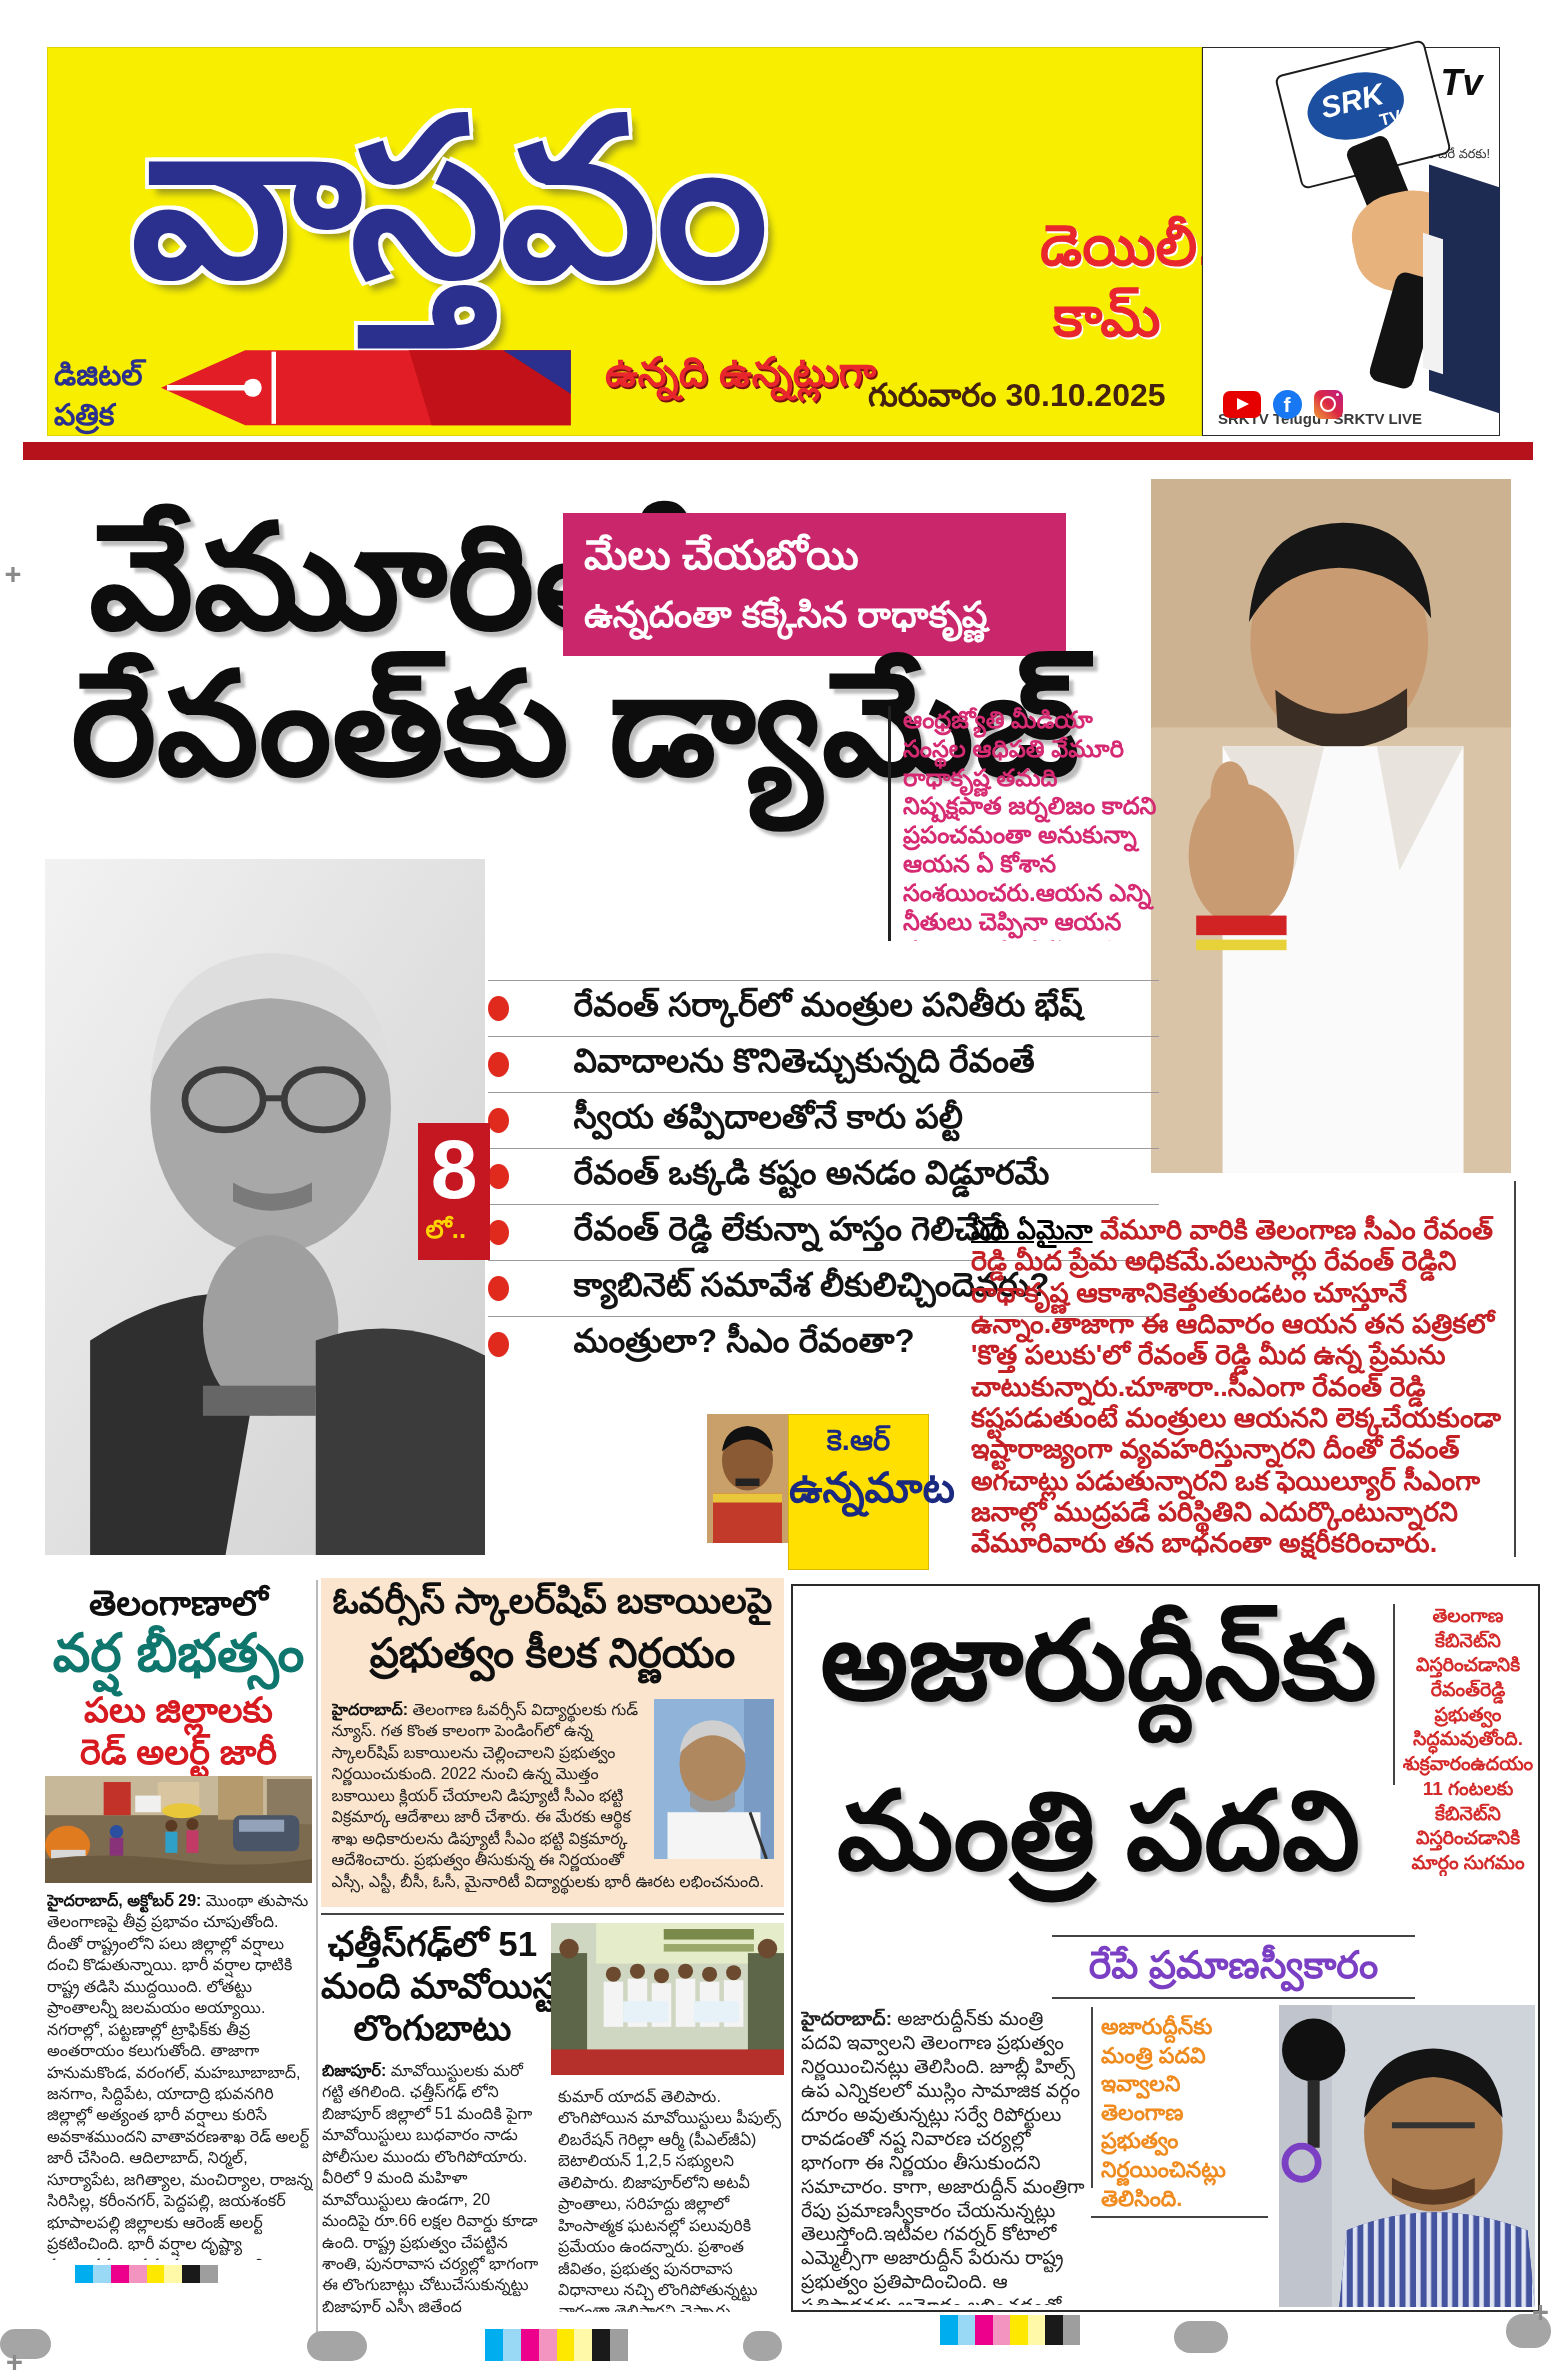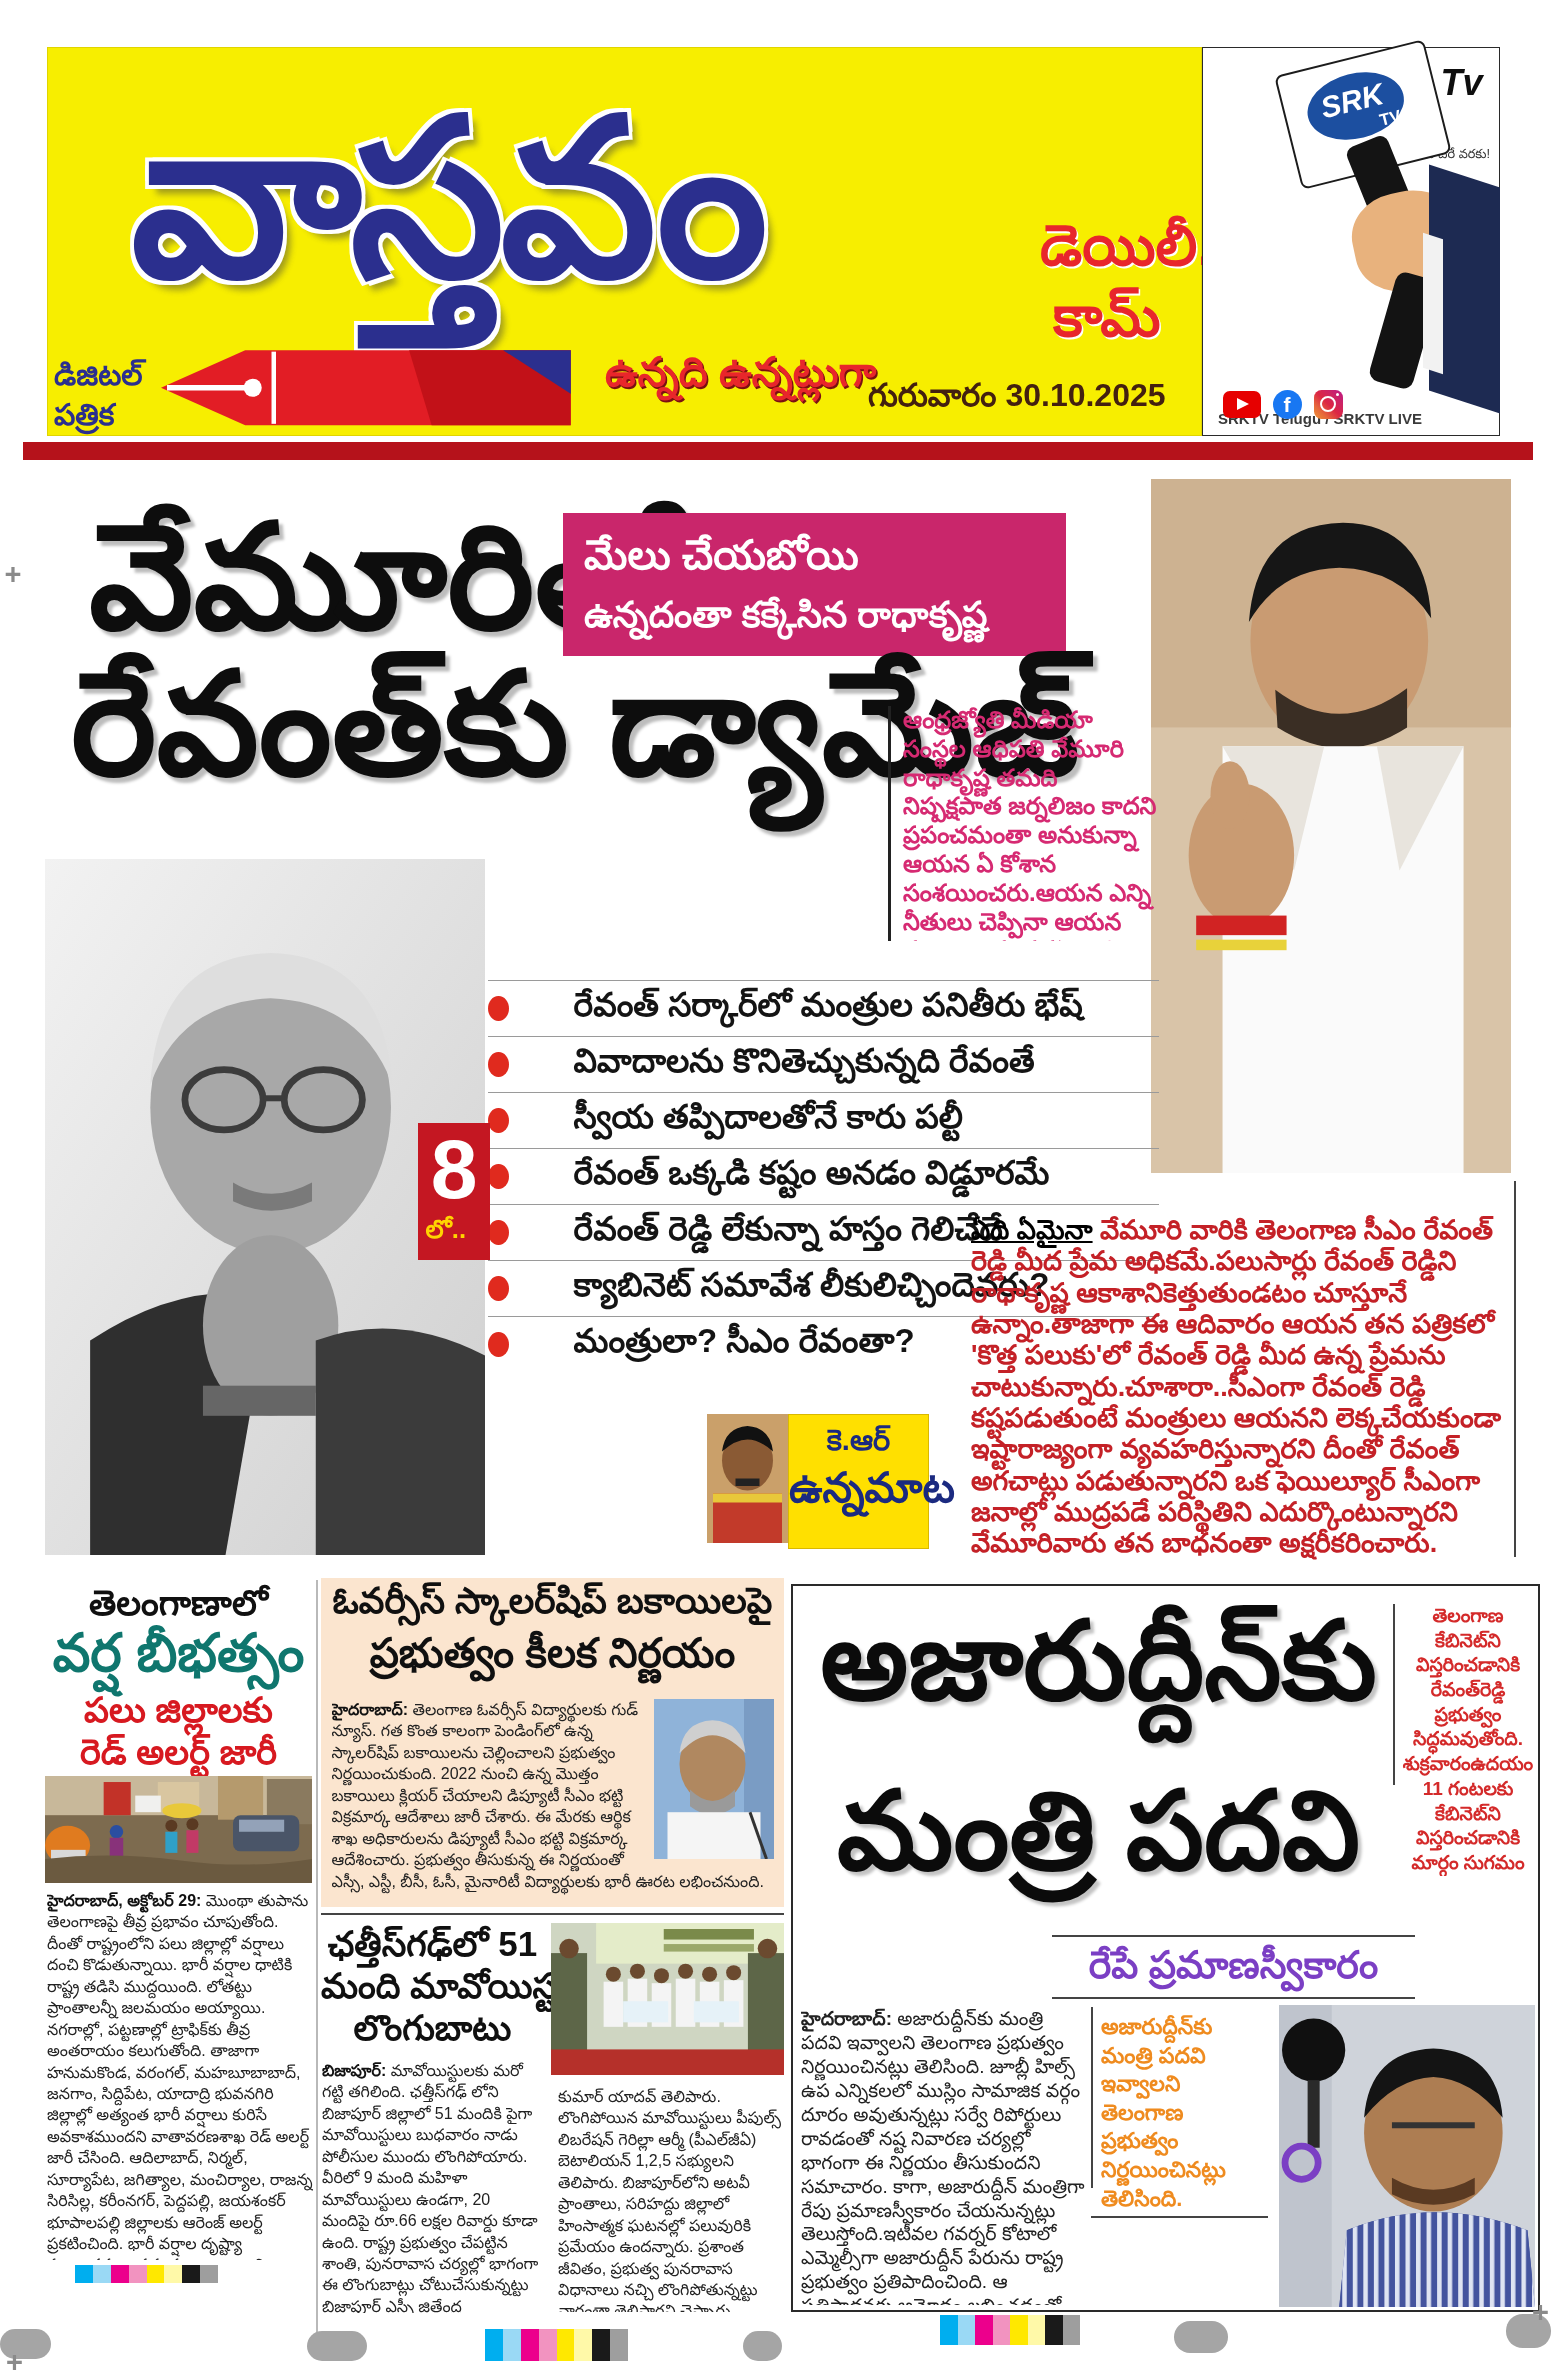--- a/index.html
+++ b/index.html
@@ -213,21 +213,21 @@
   <div class="abs photo kr-photo" style="left:707px;top:1414px;width:81px;height:129px;">
     <svg width="81" height="129" viewBox="0 0 108 172">
       <rect width="108" height="172" fill="#caa06a"></rect>
       <ellipse cx="54" cy="62" rx="34" ry="40" fill="#8a5a34"></ellipse>
       <path d="M20 50 Q24 18 54 16 Q84 18 88 50 Q70 34 54 34 Q38 34 20 50 Z" fill="#111"></path>
       <rect x="38" y="86" width="32" height="10" fill="#222"></rect>
       <rect x="8" y="106" width="92" height="66" fill="#c23a2a"></rect>
       <rect x="8" y="106" width="92" height="12" fill="#e8c83a"></rect>
     </svg>
   </div>
-  <div class="abs kr-yellow" style="left:788px;top:1414px;width:141px;height:135px;box-sizing:border-box;">
+  <div class="abs kr-yellow" style="left:788px;top:1414px;width:141px;height:156px;box-sizing:border-box;">
     <div style="font-size:29px;font-weight:bold;padding-top:9px;">కె.ఆర్</div>
     <div style="font-size:42px;font-weight:bold;">ఉన్నమాట</div>
   </div>
 
   <div class="abs" style="left:316px;top:1580px;width:1.5px;height:752px;background:#b9b9b9;"></div>
 
   <div class="abs c rain-h1 nw" style="left:45px;top:1583px;width:267px;">తెలంగాణాలో</div>
   <div class="abs c rain-h2 nw" style="left:45px;top:1622px;width:267px;">వర్ష బీభత్సం</div>
   <div class="abs c rain-sub nw" style="left:45px;top:1690px;width:267px;">పలు జిల్లాలకు</div>
   <div class="abs c rain-sub nw" style="left:45px;top:1732px;width:267px;">రెడ్ అలర్ట్ జారీ</div>

